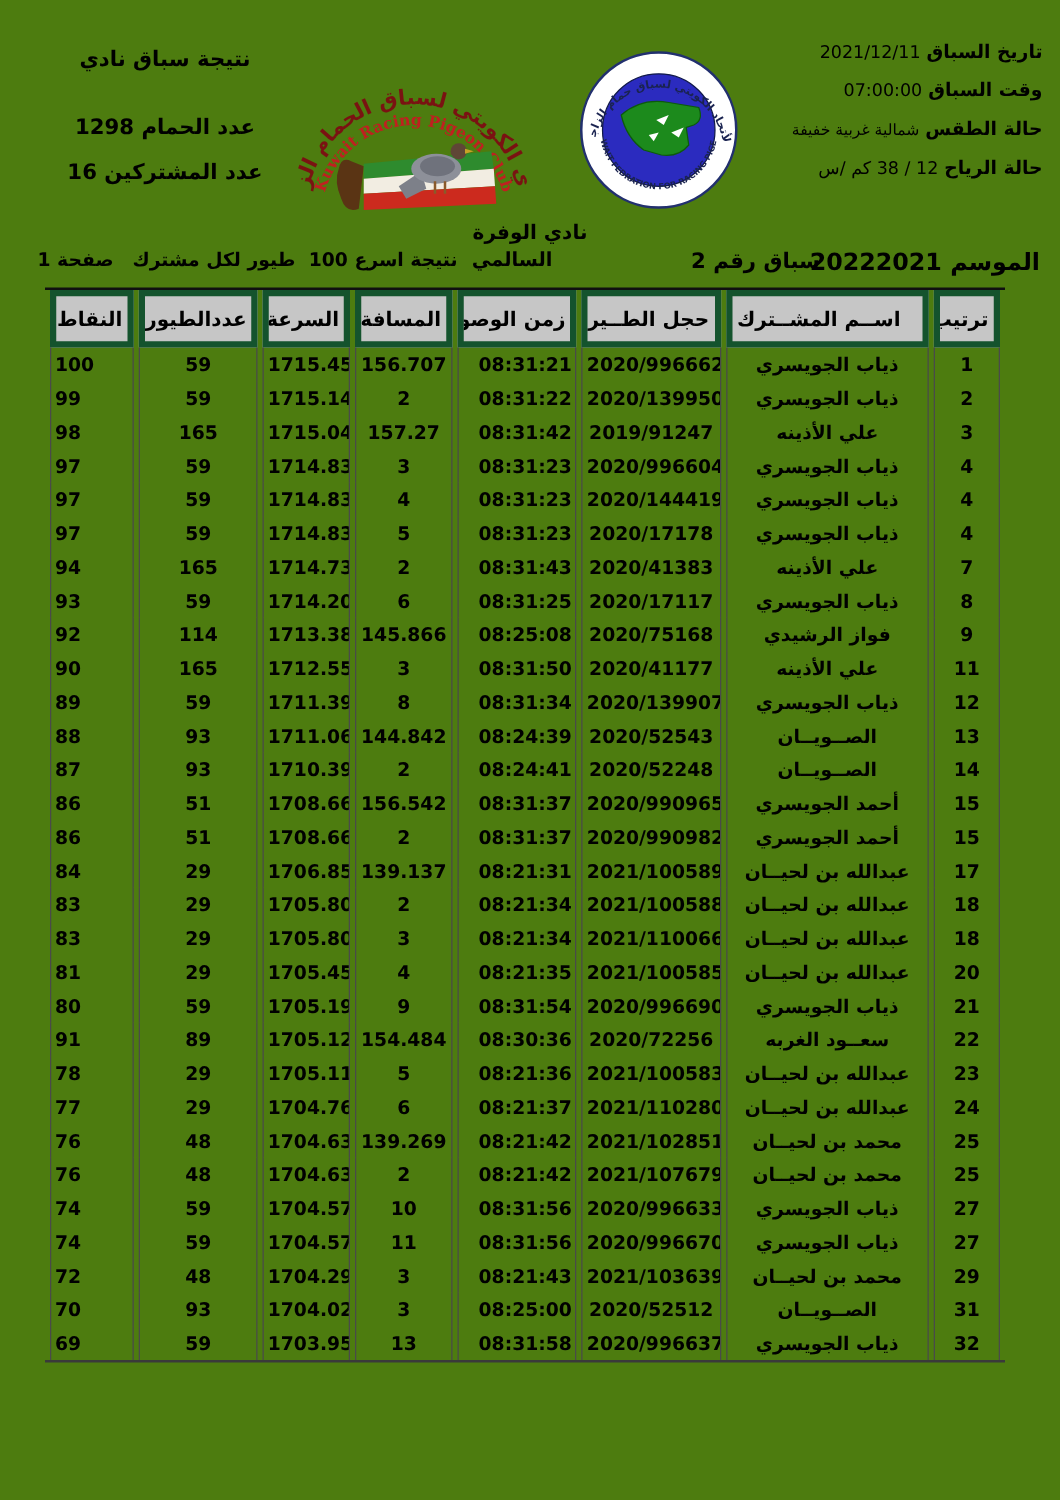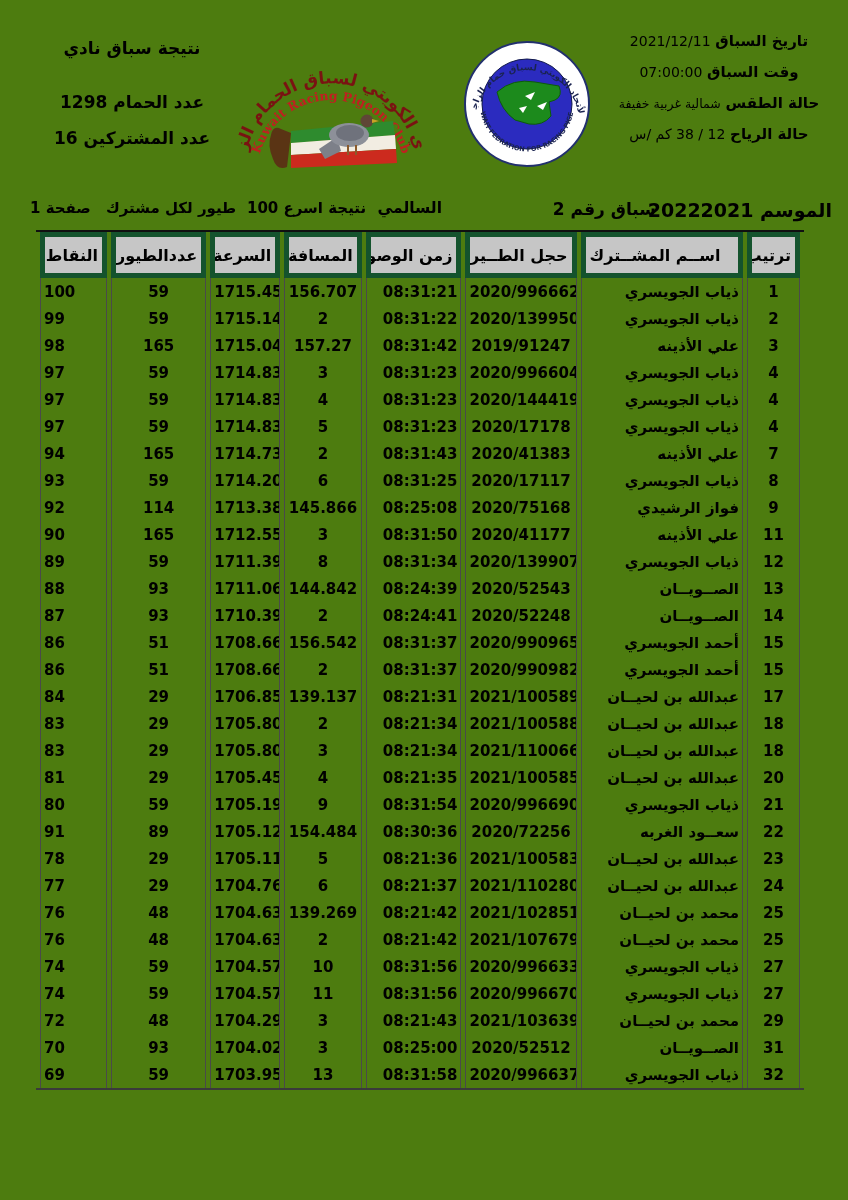--- a/index.html
+++ b/index.html
@@ -7,21 +7,21 @@
         font-family:"DejaVu Sans",sans-serif;color:#000;}
 
   
   .hdr-left{position:absolute;left:28px;top:30px;width:208px;text-align:center;direction:rtl;}
   .hdr-left .t1{position:absolute;top:8px;width:100%;font-size:17px;font-weight:bold;}
   .hdr-left .t2{position:absolute;top:62px;width:100%;font-size:17px;font-weight:bold;}
   .hdr-left .t3{position:absolute;top:98px;width:100%;font-size:17px;font-weight:bold;}
 
   
   .hdr-right{position:absolute;right:14px;top:32px;width:230px;direction:rtl;text-align:right;}
-  .hdr-right .line{margin-bottom:13px;font-size:15px;text-align:center;}
+  .hdr-right .line{margin-bottom:13px;font-size:15px;}
   .hdr-right .lbl{font-weight:bold;font-size:15px;}
   .hdr-right .val{font-weight:normal;font-size:14px;}
   .hdr-right .val.small{font-size:12.5px;}
 
   
   .club-logo{position:absolute;left:233px;top:33px;width:196px;height:144px;}
   .fed-logo{position:absolute;left:463px;top:40px;width:128px;height:128px;}
 
   
   .club-name{position:absolute;left:0;top:176px;width:848px;text-align:center;
@@ -44,21 +44,21 @@
                    white-space:nowrap;overflow:hidden;}
   table.results td{border-left:1px solid #4a4a4a;border-right:1px solid #4a4a4a;
                    height:27px;font-size:15px;font-weight:bold;padding:0 3px;
                    white-space:nowrap;overflow:hidden;}
   .c-points{width:8.5%;}
   .c-birds{width:13.1%;text-align:center;}
   .c-speed{width:9.0%;text-align:right;}
   .c-dist{width:10.2%;text-align:center;}
   .c-time{width:13.2%;text-align:right;}
   .c-ring{width:15.7%;text-align:center;}
-  .c-name{width:24.1%;text-align:right;direction:rtl;padding-right:8px;}
+  .c-name{width:24.1%;text-align:center;direction:rtl;padding-right:8px;}
   .c-rank{width:6.2%;text-align:center;}
   th.c-points,th.c-birds,th.c-speed,th.c-dist,th.c-time{text-align:right;}
   th.c-ring{text-align:right;}
   th.c-name{text-align:left;}
   th.c-rank{text-align:center;padding:0 1px;}
 </style>
 </head>
 <body>
 
 <div class="page">
@@ -132,20 +132,21 @@
     <div class="line">
       <span class="lbl">حالة الطقس</span>
       <span class="val small">شمالية غربية خفيفة</span>
     </div>
     <div class="line">
       <span class="lbl">حالة الرياح</span>
       <span class="val">12 / 38 كم /س</span>
     </div>
   </div>
 
+  <div class="club-name">نادي الوفرة</div>
   <div class="season-row">
     <span class="s-season">الموسم 20222021</span>
     <span class="s-race-no">سباق رقم 2</span>
     <span class="s-race-name">السالمي</span>
     <span class="s-result">نتيجة اسرع 100</span>
     <span class="s-per">طيور لكل مشترك</span>
     <span class="s-page">صفحة 1</span>
   </div>
 
   <div class="tbl-wrap">

